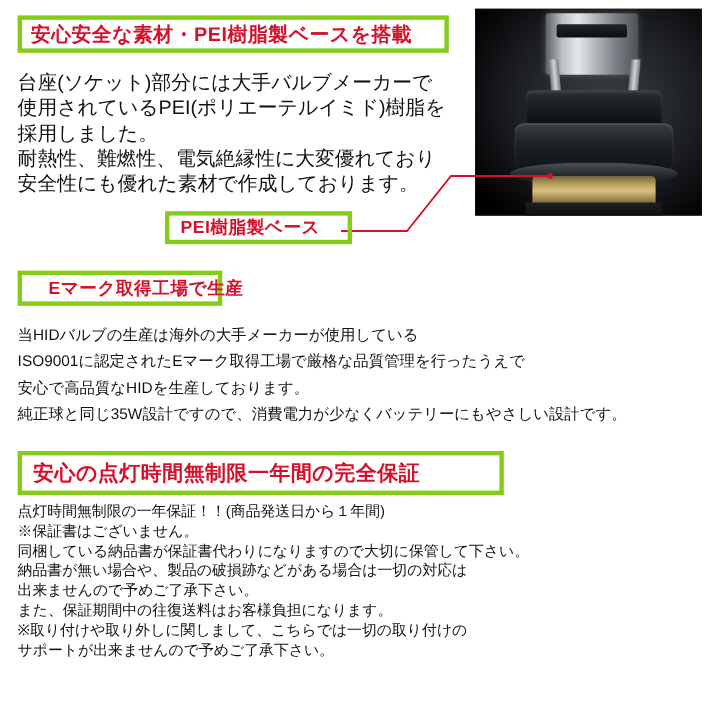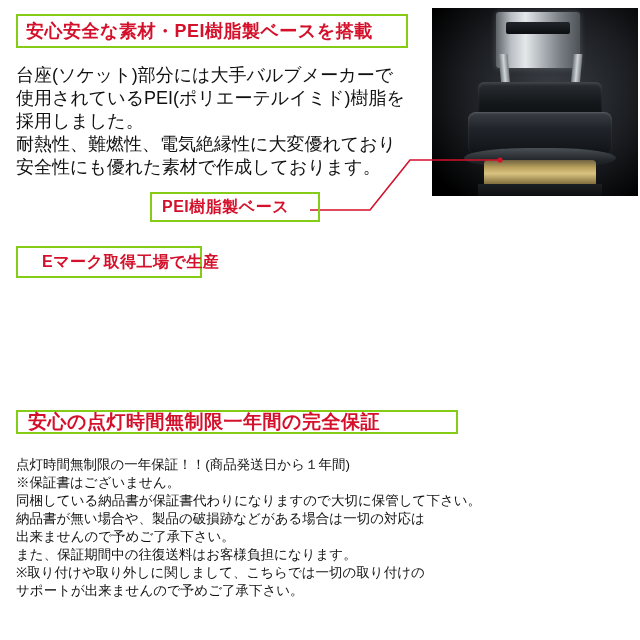--- a/index.html
+++ b/index.html
@@ -19,21 +19,21 @@
   .page {
     position: absolute;
     left: 0; top: 0;
     width: 640px;
     height: 640px;
   }
 
   
   .red-heading {
     position: absolute;
-    border: 2px solid #84cc16;
+    border: 4px solid #84cc16;
     color: #d4102a;
     background: transparent;
     font-weight: bold;
     letter-spacing: 0.5px;
     white-space: nowrap;
     box-sizing: border-box;
     display: flex;
     align-items: center;
   }
 
@@ -61,21 +61,21 @@
     width: 186px;
     height: 32px;
     font-size: 16px;
     padding-left: 24px;
   }
 
   #heading-3 {
     left: 16px;
     top: 410px;
     width: 442px;
-    height: 24px;
+    height: 40px;
     font-size: 19px;
     padding-left: 10px;
   }
 
   
   .body-text {
     position: absolute;
     font-size: 18px;
     line-height: 23px;
     color: #111;
@@ -202,20 +202,24 @@
 
   <svg class="leader" style="left:310px; top:130px; width:200px; height:90px;">
     <polyline points="0,80 60,80 100,30 190,30" fill="none" stroke="#d4102a" stroke-width="1.6"></polyline>
     <circle cx="190" cy="30" r="2.6" fill="#d4102a"></circle>
   </svg>
 
   <div class="red-heading" id="heading-pei-label">PEI樹脂製ベース</div>
 
   <div class="red-heading" id="heading-2">Eマーク取得工場で生産</div>
 
+  <div class="body-text" id="para-2">当HIDバルブの生産は海外の大手メーカーが使用している
+ISO9001に認定されたEマーク取得工場で厳格な品質管理を行ったうえで
+安心で高品質なHIDを生産しております。
+純正球と同じ35W設計ですので、消費電力が少なくバッテリーにもやさしい設計です。</div>
 
   <div class="red-heading" id="heading-3">安心の点灯時間無制限一年間の完全保証</div>
 
   <div class="body-text" id="para-3">点灯時間無制限の一年保証！！(商品発送日から１年間)
 ※保証書はございません。
 同梱している納品書が保証書代わりになりますので大切に保管して下さい。
 納品書が無い場合や、製品の破損跡などがある場合は一切の対応は
 出来ませんので予めご了承下さい。
 また、保証期間中の往復送料はお客様負担になります。
 ※取り付けや取り外しに関しまして、こちらでは一切の取り付けの

